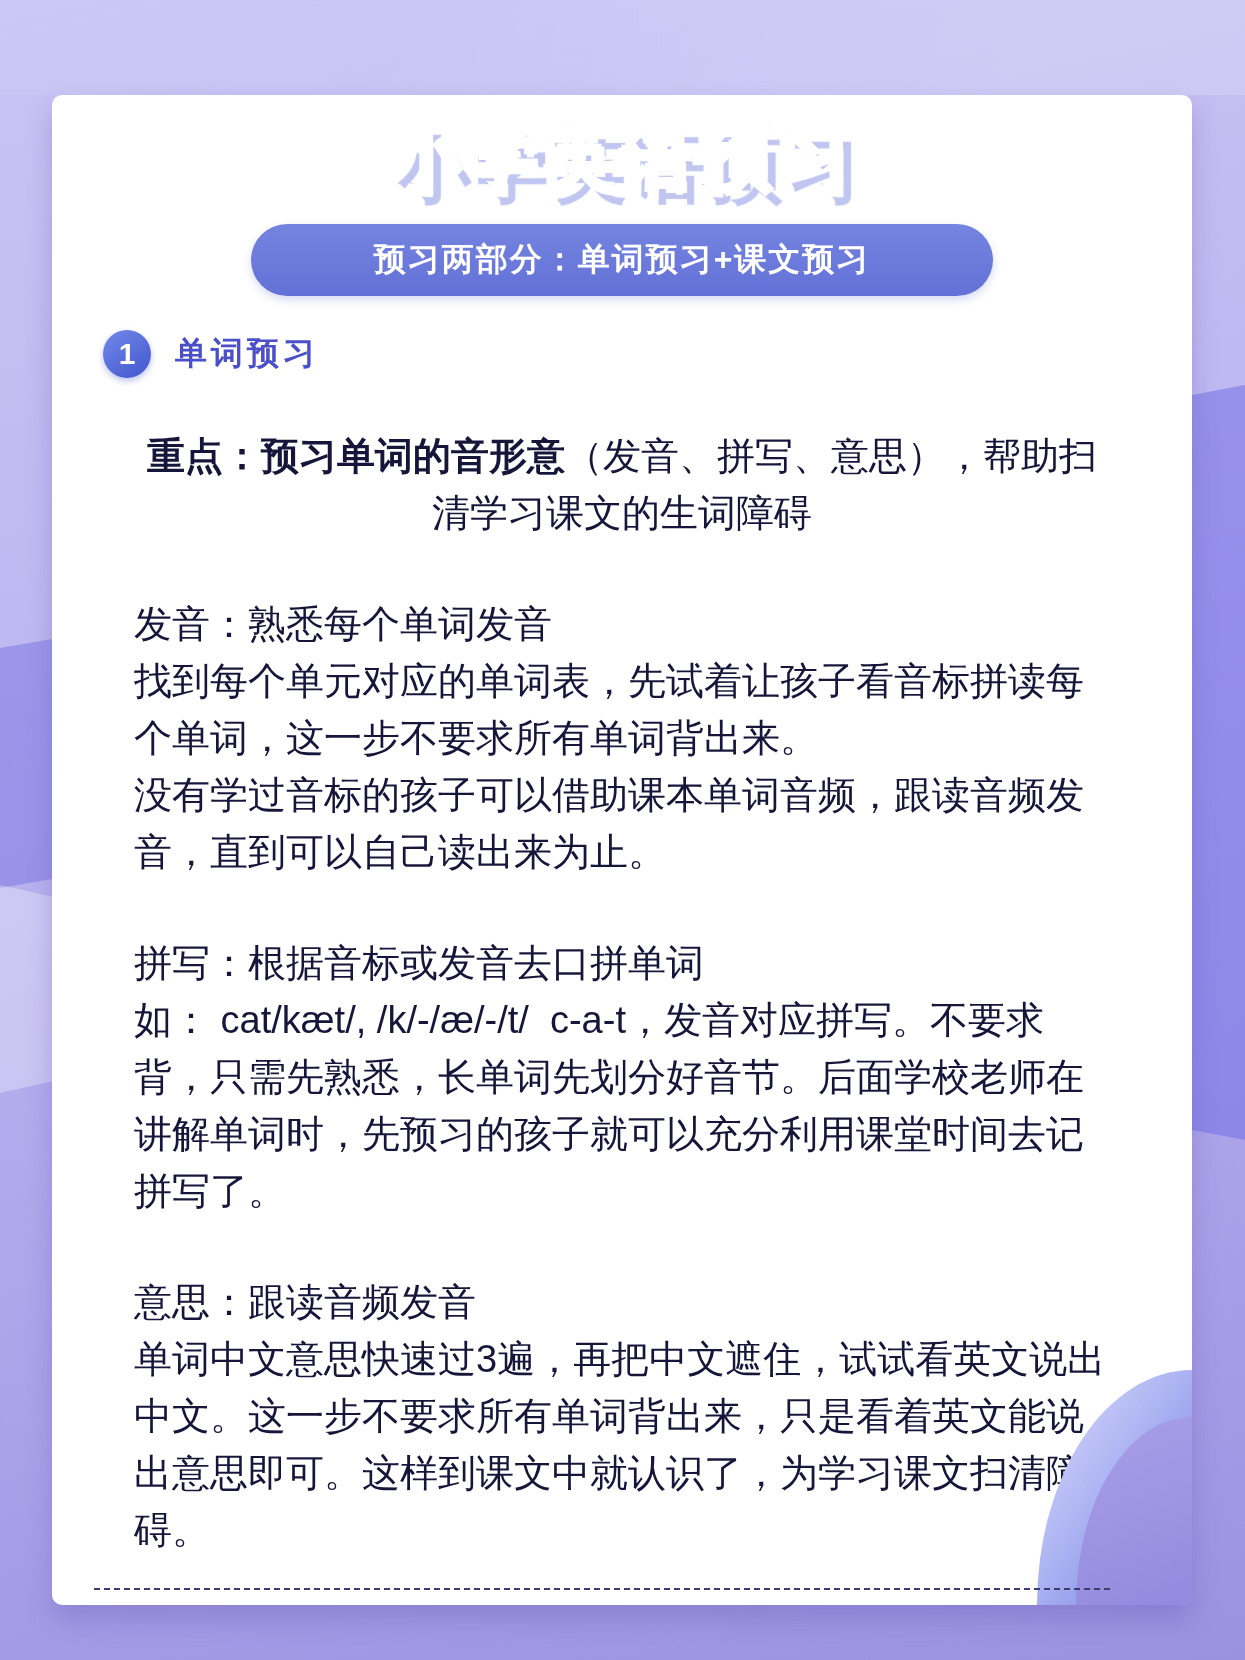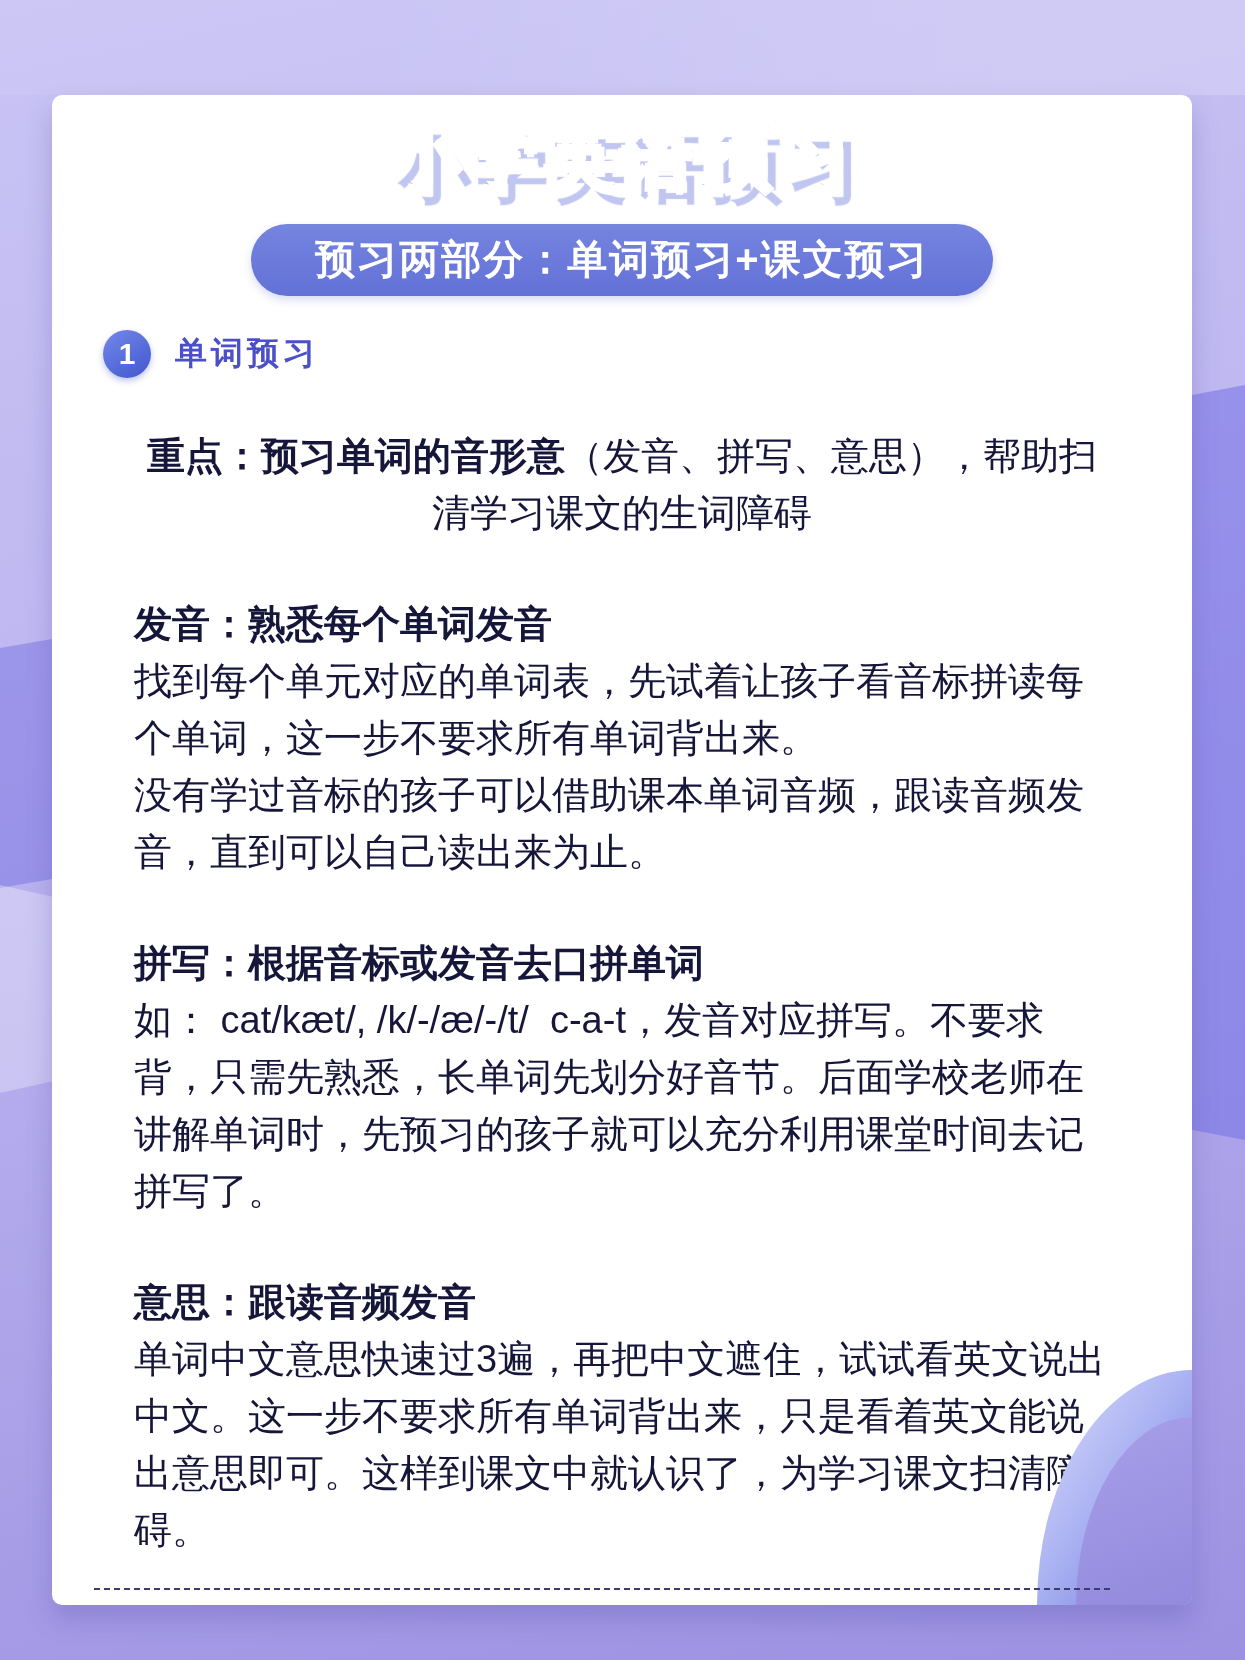--- a/index.html
+++ b/index.html
@@ -65,21 +65,21 @@
                  11px 13px 1px rgba(151, 160, 232, 0.60);
   }
 
   .subtitle-pill {
     margin: 26px auto 0;
     width: 742px; height: 72px;
     border-radius: 36px;
     background: linear-gradient(180deg, #7584df 0%, #6371d7 100%);
     display: flex; align-items: center; justify-content: center;
     color: #ffffff;
-    font-size: 40px;
+    font-size: 32px;
     font-weight: 700;
     letter-spacing: 2px;
     white-space: nowrap;
     box-shadow: 0 4px 8px rgba(99, 113, 215, 0.25);
   }
 
   .section-head {
     margin-top: 34px;
     padding-left: 51px;
     display: flex;
@@ -105,21 +105,21 @@
 
   .content {
     padding: 0 82px;
     color: #16163a;
     font-size: 38px;
     line-height: 57px;
   }
   .intro { margin-top: 50px; text-align: center; }
   .intro .lead { font-weight: 700; }
   .block { margin-top: 54px; }
-  .block .block-header { display: block; font-weight: 700; }
+  .block .block-header { display: block; font-weight: 400; }
   .block .block-body { white-space: pre-wrap; }
 
   .dashed-divider {
     position: absolute;
     z-index: 4;
     left: 42px; right: 82px; bottom: 15px;
     border-top: 2px dashed #3c3c6e;
   }
 
   

